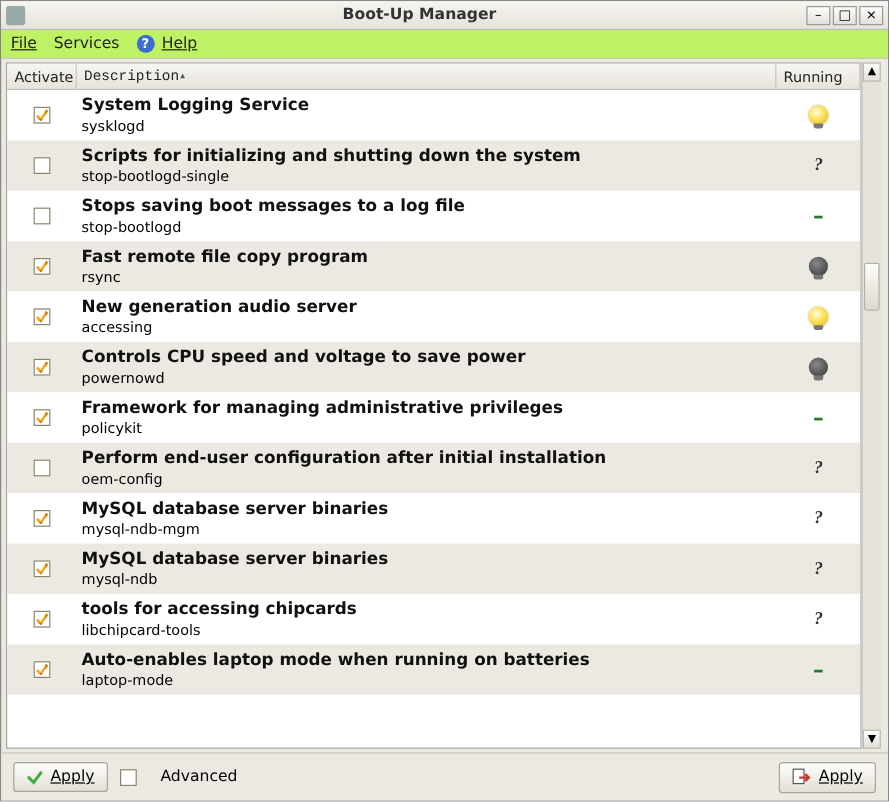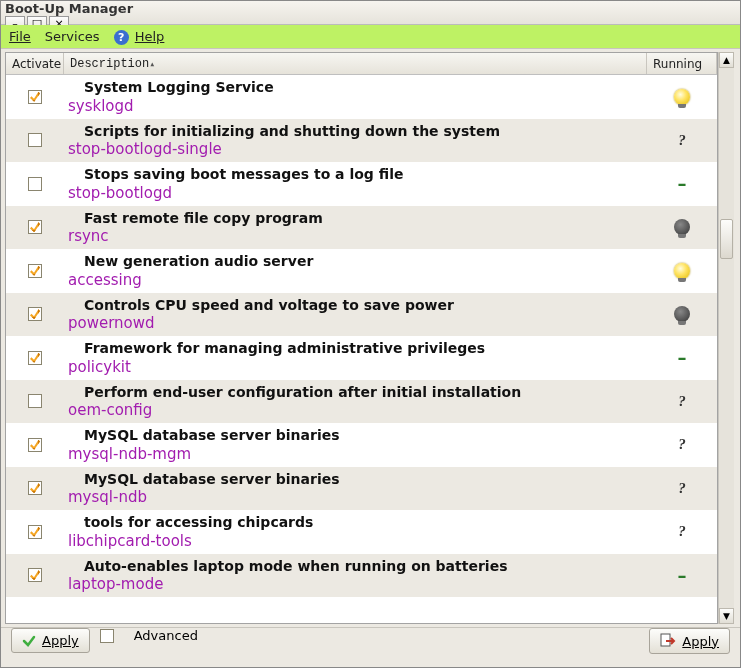--- a/index.html
+++ b/index.html
@@ -1,18 +1,18 @@
 <!DOCTYPE html>
 <html><head>
 <meta charset="utf-8">
 <style>
 * { box-sizing: border-box; margin: 0; padding: 0; }
 body { font-family: "DejaVu Sans", Verdana, sans-serif; font-size: 12px; background: #dcdcdc; width: 741px; height: 668px; overflow: hidden; }
 .window { width: 741px; height: 668px; background: #ece9e2; display: flex; flex-direction: column; border: 1px solid #888; }
-.titlebar { background: linear-gradient(#f6f4ef,#e6e3db); height: 24px; display: flex; align-items: flex-start; border-bottom: 1px solid #bbb; padding: 0 4px; flex-direction: column; }
+.titlebar { background: linear-gradient(#f6f4ef,#e6e3db); height: 24px; display: flex; align-items: center; border-bottom: 1px solid #bbb; padding: 0 4px; }
 .titlebar .appicon { width: 16px; height: 16px; margin-right: 6px; background: #9aa; border-radius: 2px; }
 .titlebar .title { flex: 1; text-align: center; font-weight: bold; font-size: 13px; color: #333; }
 .titlebar .winbtns { display: flex; gap: 2px; }
 .winbtn { width: 20px; height: 16px; border: 1px solid #999; background: linear-gradient(#fdfdfd,#e3e0d8); font-size: 11px; line-height: 14px; text-align: center; cursor: pointer; }
 .menubar { height: 24px; display: flex; align-items: center; padding: 0 8px; gap: 14px; border-bottom: 1px solid #c8c5bd; background: #bef264; }
 .menuitem { font-size: 13px; color: #222; cursor: pointer; }
 .menuitem .ul { text-decoration: underline; }
 .helpicon { width: 15px; height: 15px; border-radius: 50%; background: #3a6fcf; color: #fff; font-size: 11px; font-weight: bold; display: inline-flex; align-items: center; justify-content: center; margin-right: 2px; }
 .content { flex: 1; padding: 3px 6px 3px 4px; display: flex; overflow: hidden; }
 .tablewrap { flex: 1; border: 1px solid #a3a3a3; background: #fff; display: flex; flex-direction: column; overflow: hidden; }
@@ -25,32 +25,32 @@
 .tbody { flex: 1; overflow-y: auto; overflow-x: hidden; }
 .row { display: flex; align-items: center; min-height: 42px; padding: 4px 0; }
 .row:nth-child(even) { background: #ece9e2; }
 .row:nth-child(odd) { background: #ffffff; }
 .cell-act { width: 58px; display: flex; justify-content: center; align-items: center; }
 .cell-desc { flex: 1; padding: 0 4px; }
 .cell-run { width: 70px; display: flex; justify-content: center; align-items: center; font-size: 16px; font-weight: bold; }
 .chk { width: 14px; height: 14px; border: 1px solid #8a856f; background: #fff; display: flex; align-items: center; justify-content: center; cursor: pointer; }
 .chk.checked { background: #fff; }
 .chk.checked::after { content: ""; display: block; width: 10px; height: 10px; background: #f5a623; box-shadow: inset -2px -2px 0 #c9780a; clip-path: polygon(14% 44%, 0 62%, 42% 100%, 100% 18%, 84% 0, 40% 70%); }
-.desc-title { font-weight: bold; font-size: 14px; color: #111; line-height: 1.25; margin-left: 16px; }
-.desc-sub { font-size: 15px; color: #a21caf; line-height: 1.2; }
+.desc-title { font-weight: bold; font-size: 14px; color: #111; line-height: 1.25; }
+.desc-sub { font-size: 12px; color: #000000; line-height: 1.2; }
 .bulb-on { width: 16px; height: 16px; border-radius: 50%; background: radial-gradient(circle at 40% 35%, #fffde0 0%, #ffe465 40%, #e0b800 100%); box-shadow: 0 0 2px #aa8a00; position: relative; }
 .bulb-on::after, .bulb-off::after { content: ""; position: absolute; bottom: -3px; left: 4px; width: 8px; height: 4px; background: #777; border-radius: 0 0 2px 2px; }
 .bulb-off { width: 16px; height: 16px; border-radius: 50%; background: radial-gradient(circle at 40% 35%, #888 0%, #555 60%, #333 100%); position: relative; }
 .dash { color: #2a7a2a; font-weight: bold; font-size: 18px; }
 .qmark { color: #333; font-style: italic; font-weight: bold; font-size: 15px; font-family: Georgia, serif; }
 .vscroll { width: 16px; background: #e6e3db; border-left: 1px solid #c9c6bf; display: flex; flex-direction: column; }
 .vscroll .arrow { height: 16px; border: 1px solid #bdb9af; background: linear-gradient(#fdfdfb,#e1ded5); font-size: 9px; text-align: center; line-height: 14px; cursor: pointer; }
 .vscroll .track { flex: 1; position: relative; }
 .vscroll .thumb { position: absolute; top: 28%; left: 1px; right: 1px; height: 40px; background: linear-gradient(#fdfdfb,#dcd8ce); border: 1px solid #b5b1a6; border-radius: 2px; cursor: pointer; }
-.footer { height: 40px; border-top: 1px solid #c8c5bd; display: flex; align-items: flex-start; padding: 0 10px; gap: 10px; background: #ece9e2; }
+.footer { height: 40px; border-top: 1px solid #c8c5bd; display: flex; align-items: center; padding: 16px 10px; gap: 10px; background: #ece9e2; }
 .btn { border: 1px solid #a8a49a; background: linear-gradient(#fdfdfb,#e3e0d6); padding: 4px 10px; border-radius: 3px; display: inline-flex; align-items: center; gap: 6px; cursor: pointer; font-size: 13px; }
 .btn .ul { text-decoration: underline; }
 .applyicon { width: 14px; height: 14px; display: inline-block; }
 .applyicon svg, .quiticon svg { display: block; }
 .advrow { display: inline-flex; align-items: center; gap: 20px; font-size: 13px; }
 .spacer { flex: 1; }
 .quiticon { width: 16px; height: 16px; display: inline-block; }
 </style>
 </head>
 <body>

